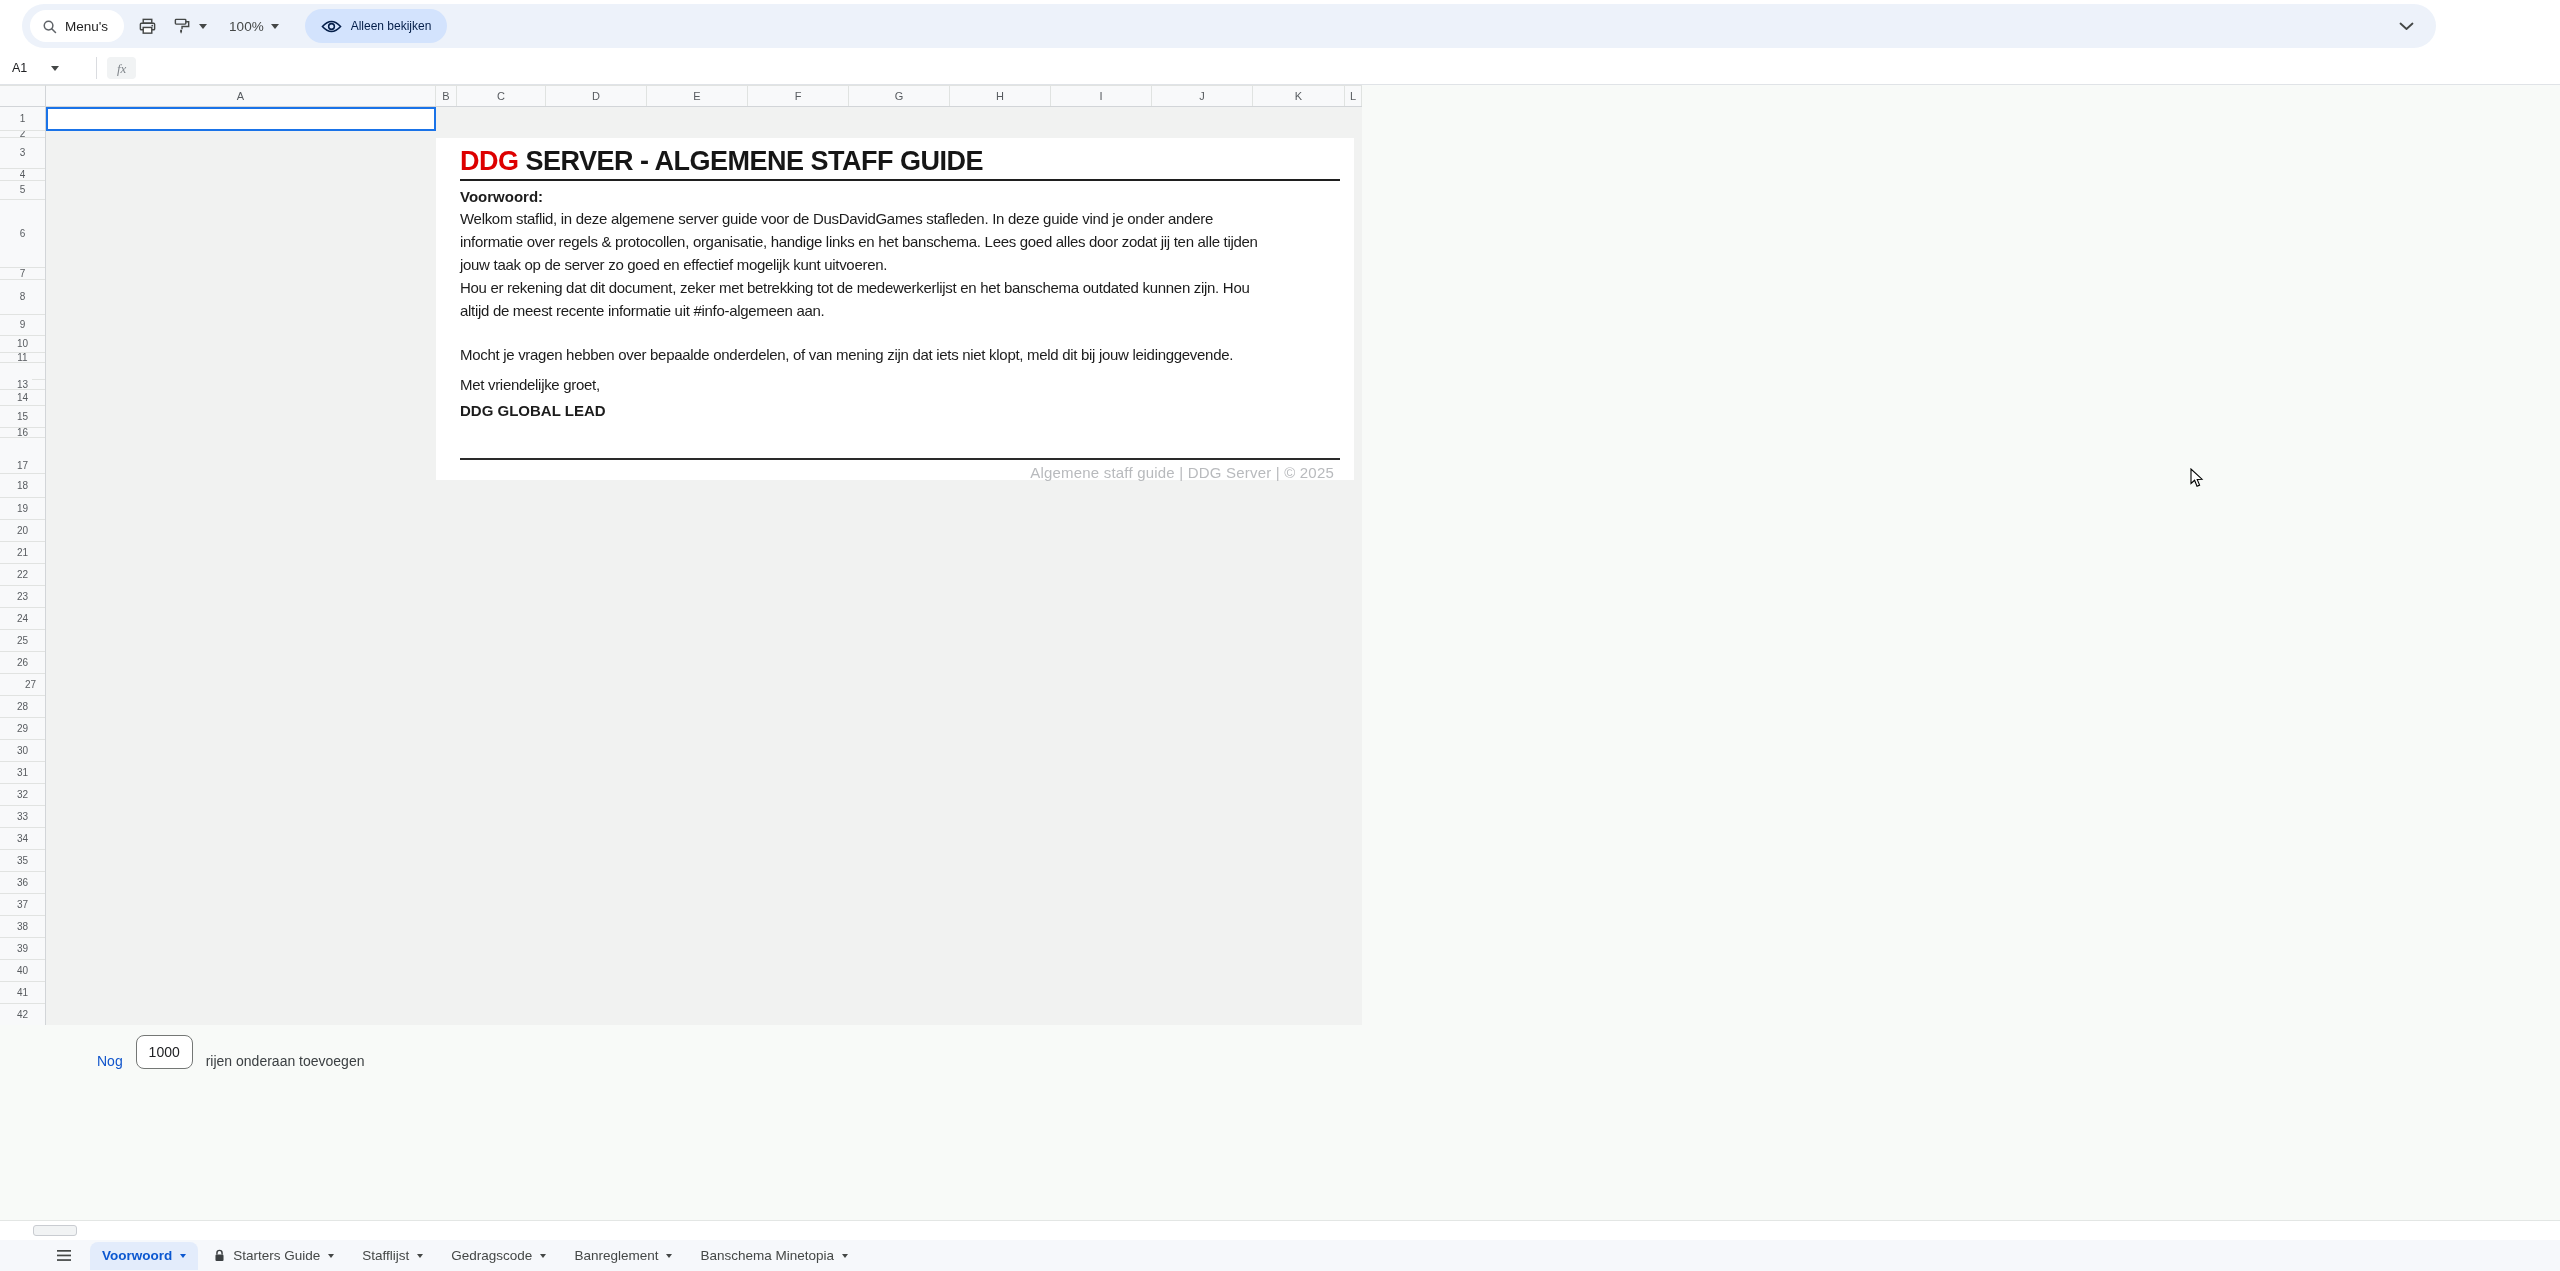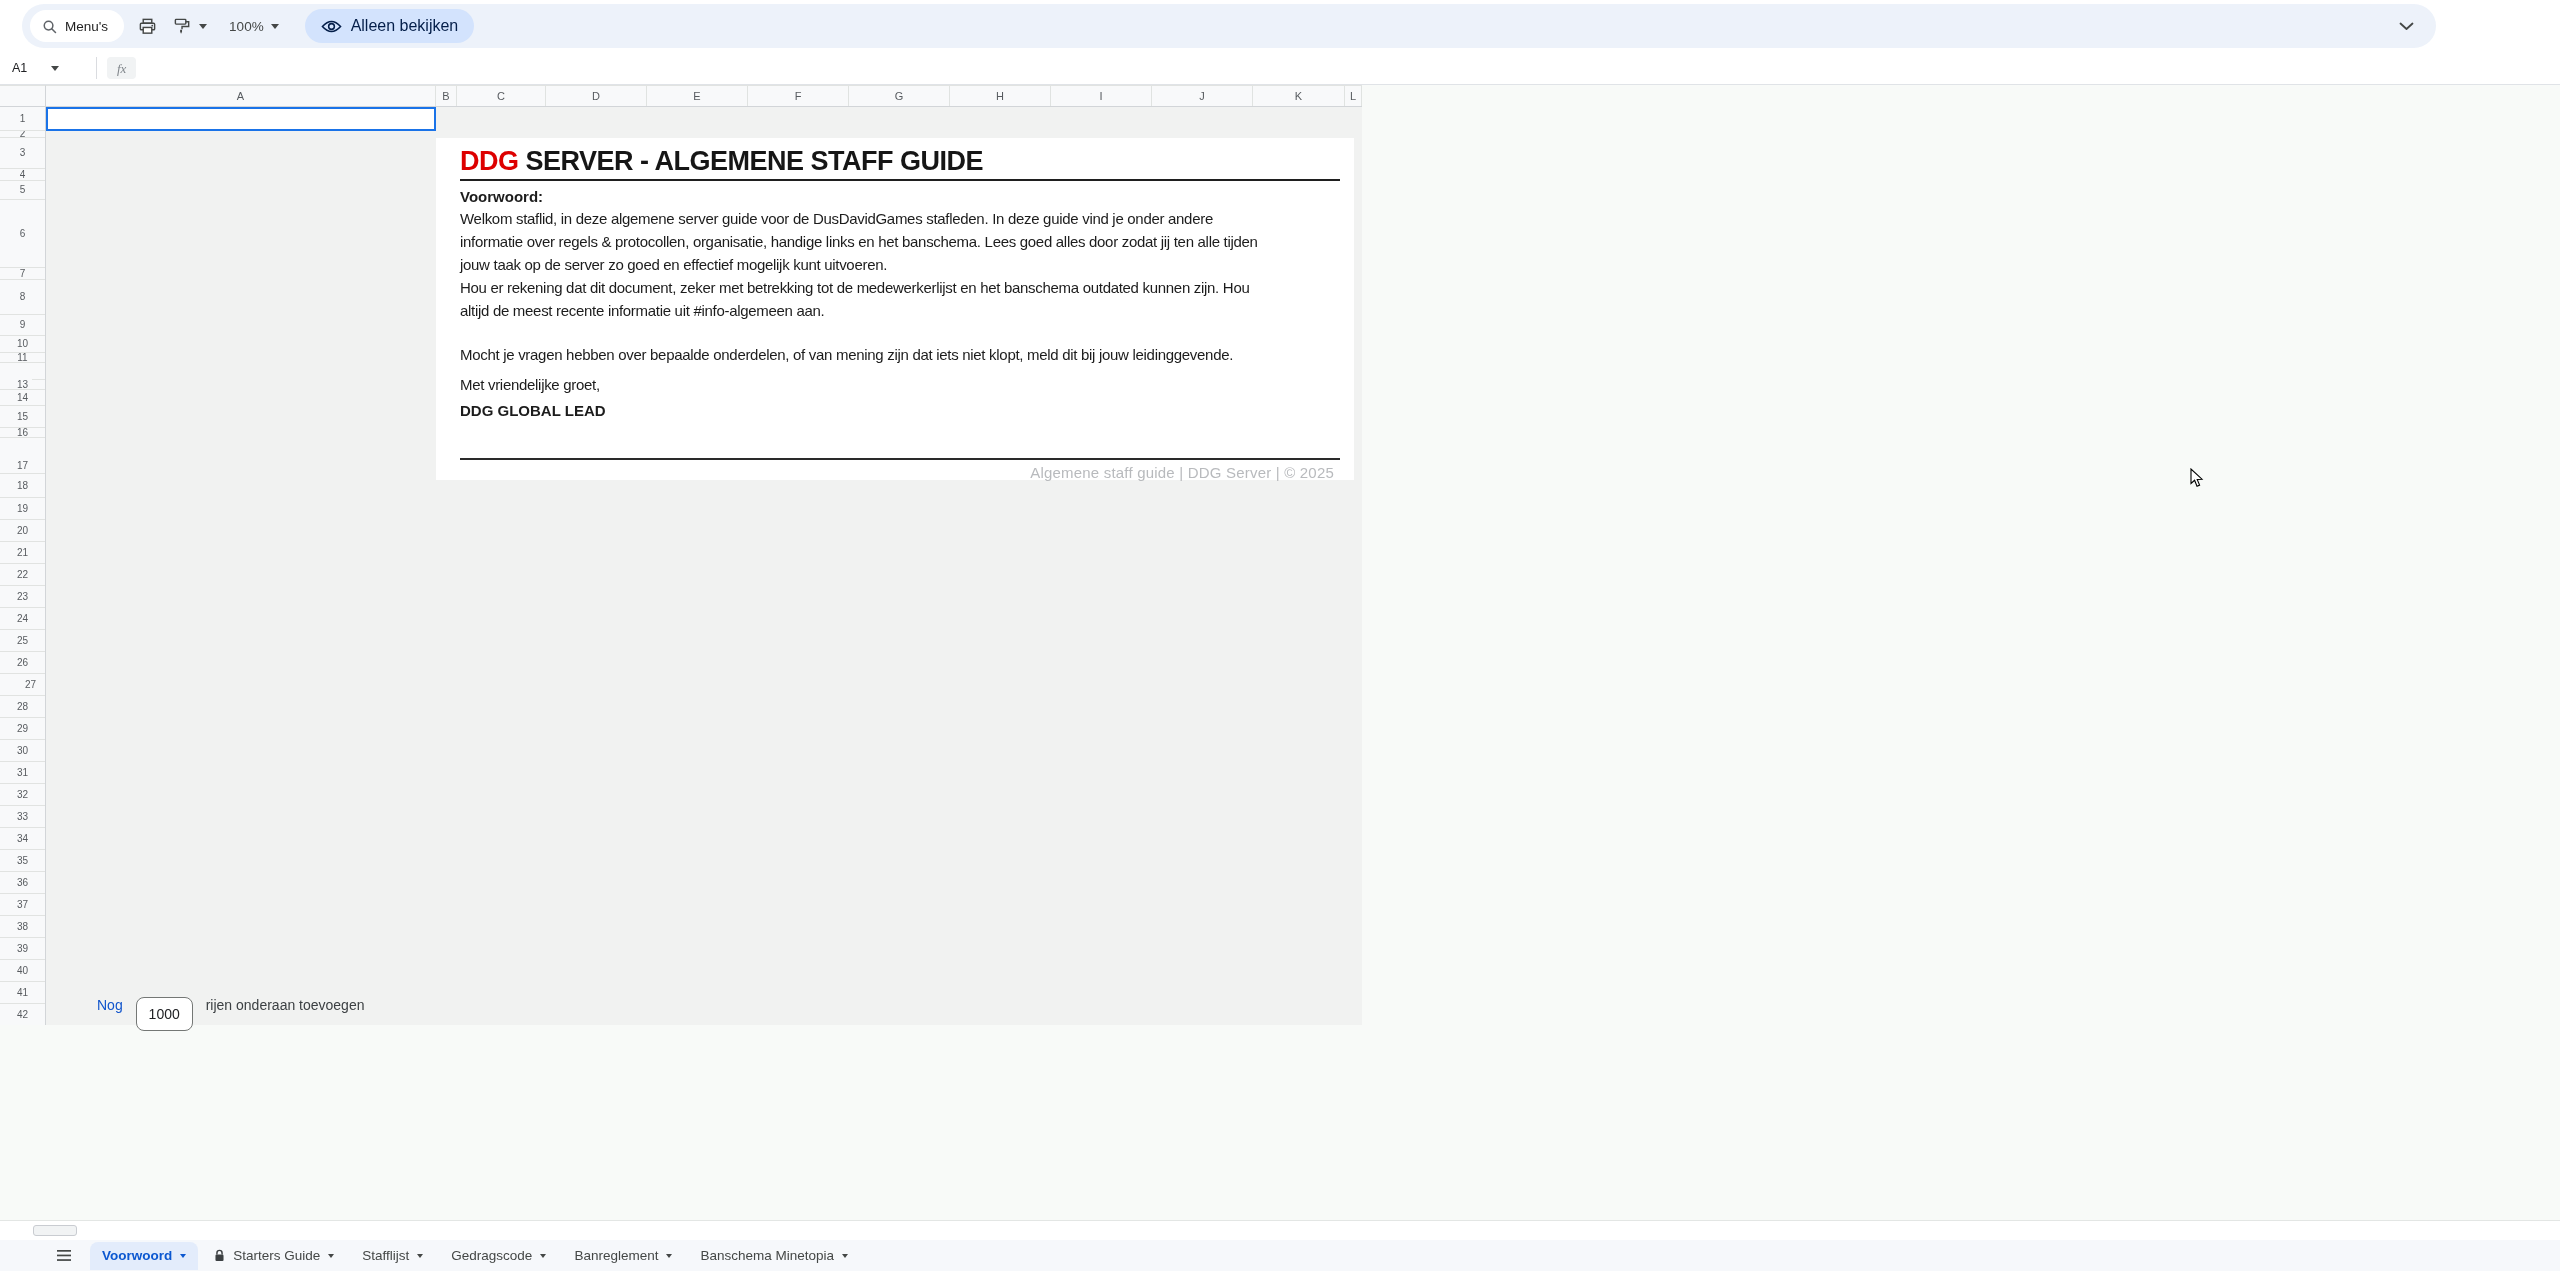--- a/index.html
+++ b/index.html
@@ -9,21 +9,21 @@
   
   .toolbar { position:absolute; left:0; top:0; width:2560px; height:52px; background:#fff; }
   .toolbar-pill { position:absolute; left:22px; top:4px; width:2414px; height:44px; background:#edf2fa; border-radius:22px; display:flex; align-items:center; }
   .menus-pill { display:flex; align-items:center; gap:8px; background:#fff; border-radius:16px; height:32px; padding:0 16px 0 12px; margin-left:8px; cursor:pointer; }
   .menus-pill span { font-size:13.5px; color:#1f1f1f; }
   .tb-btn { display:flex; align-items:center; justify-content:center; height:32px; padding:0 8px; border:none; background:transparent; cursor:pointer; }
   .caret { width:0; height:0; border-left:4px solid transparent; border-right:4px solid transparent; border-top:5px solid #444746; display:inline-block; }
   .zoom-ctl { display:flex; align-items:center; gap:7px; margin-left:14px; cursor:pointer; }
   .zoom-ctl span { font-size:13.5px; color:#444746; }
   .view-badge { display:flex; align-items:center; gap:9px; background:#d3e3fd; border-radius:17px; height:34px; padding:0 16px; margin-left:26px; cursor:pointer; }
-  .view-badge span { font-size:16px; font-weight:500; color:#041e49; }
+  .view-badge span { font-size:12px; font-weight:500; color:#041e49; }
   .collapse-btn { position:absolute; right:14px; top:6px; width:32px; height:32px; display:flex; align-items:center; justify-content:center; cursor:pointer; }
 
   
   .formula-bar { position:absolute; left:0; top:52px; width:2560px; height:33px; background:#fff; border-bottom:1px solid #e0e3e7; display:flex; align-items:center; }
   .name-box { display:flex; align-items:center; width:96px; padding-left:12px; gap:24px; cursor:pointer; }
   .name-box span { font-size:12.5px; color:#202124; }
   .fbar-divider { width:1px; height:22px; background:#dadce0; margin:0 6px 0 0; }
   .fx-chip { background:#f1f3f4; border-radius:4px; padding:2px 10px; margin-left:4px; }
   .fx-chip span { font-family:"Liberation Serif", serif; font-style:italic; font-size:13px; color:#80868b; }
   .formula-input { flex:1; height:100%; }
@@ -45,21 +45,21 @@
   .doc-title .red { color:#dd0000; }
   .doc-rule1 { position:absolute; left:460px; top:179px; width:880px; height:2px; background:#1f1f1f; }
   .doc-heading { position:absolute; left:460px; top:188px; font-size:15px; font-weight:700; color:#1c1c1c; }
   .doc-p { position:absolute; left:460px; width:900px; font-size:15px; line-height:23px; letter-spacing:-0.3px; color:#1c1c1c; white-space:pre-line; }
   .p1 { top:207px; } .p2 { top:276px; } .p3 { top:343px; } .closing { top:373px; }
   .signature { position:absolute; left:460px; top:402px; font-size:15px; font-weight:700; color:#1c1c1c; }
   .doc-rule2 { position:absolute; left:460px; top:458px; width:880px; height:2px; background:#2a2a2a; }
   .doc-footer { position:absolute; left:456px; top:464px; width:878px; text-align:right; font-size:15px; color:#b8babd; letter-spacing:0.2px; }
 
   
-  .add-rows { position:absolute; left:97px; top:997px; height:34px; display:flex; align-items:flex-start; gap:13px; }
+  .add-rows { position:absolute; left:97px; top:1035px; height:34px; display:flex; align-items:flex-end; gap:13px; }
   .add-rows .link { font-size:14px; color:#1155cc; cursor:pointer; }
   .add-rows input { width:57px; height:34px; border:1px solid #747775; border-radius:8px; text-align:center; font-size:14px; color:#202124; background:#fff; font-family:"Liberation Sans",sans-serif; }
   .add-rows .suffix { font-size:14px; color:#3c4043; }
 
   
   .scroll-strip { position:absolute; left:0; top:1220px; width:2560px; height:20px; background:#fff; border-top:1px solid #e3e6e4; }
   .scroll-thumb { position:absolute; left:33px; top:4px; width:44px; height:11px; background:#f1f3f4; border:1px solid #c9ccd1; border-radius:3px; cursor:pointer; }
 
   
   .tab-bar { position:absolute; left:0; top:1240px; width:2560px; height:31px; background:#f6f8fb; display:flex; align-items:center; padding-left:48px; }

